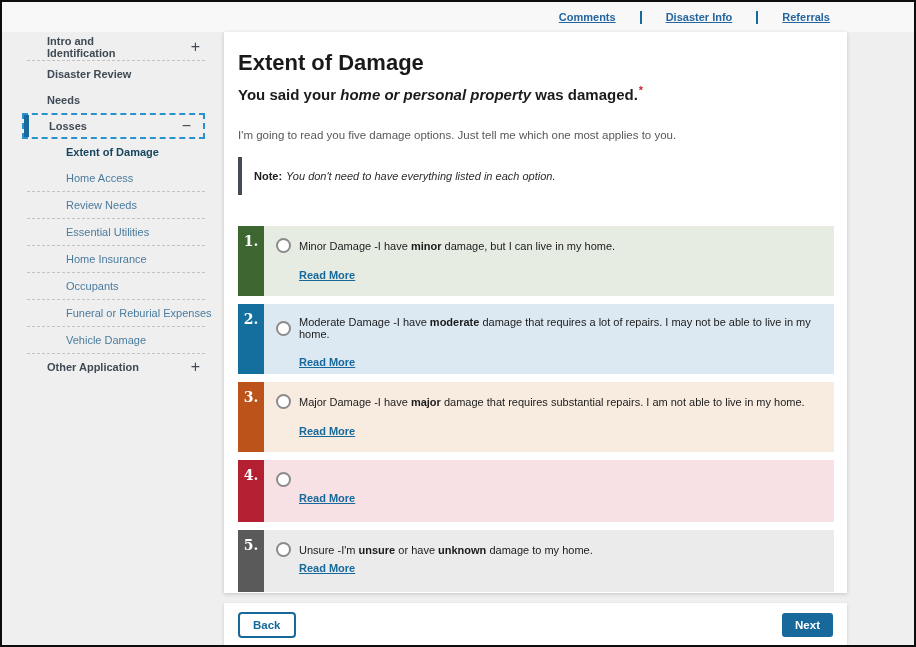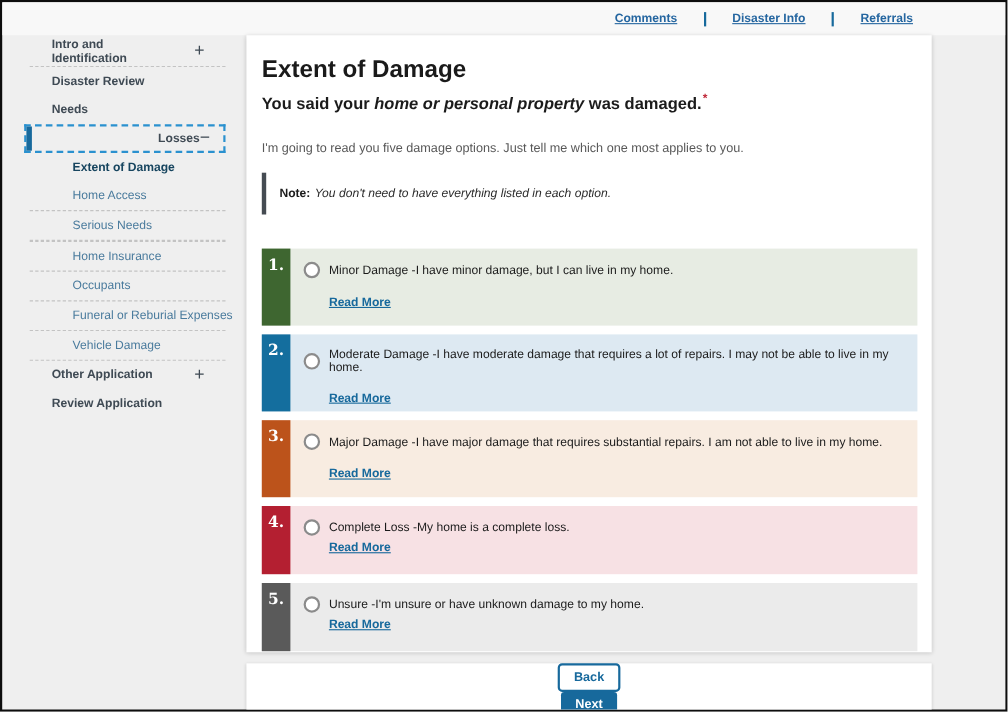--- a/index.html
+++ b/index.html
@@ -17,32 +17,32 @@
   }
   .top-link {
     font-size:11px; font-weight:600; color:#2566a0;
     text-decoration:underline; cursor:pointer; white-space:nowrap;
   }
   .top-sep { width:2px; height:13px; background:#17699c; margin:0 24px; }
   
   .sidebar { position:absolute; left:0; top:30px; width:222px; bottom:0; padding-top:2px; }
   .nav-item {
     height:26px; display:flex; align-items:center;
-    padding-left:45px; padding-right:38px; cursor:pointer;gap:32px;
+    padding-left:45px; padding-right:24px; cursor:pointer;gap:32px;
   }
   .nav-item .lbl { font-size:11px; font-weight:700; color:#3f4a54; flex:1; }
   .nav-item .toggle { font-size:16px; font-weight:400; color:#3f4a54; line-height:1; }
   .dash-divider { border-bottom:1px dashed #c3c3c3; margin:0 19px 0 25px; height:0; }
   .losses-box {
     position:relative; margin:0 19px 0 20px; height:26px;
     border:2px dashed #2a91cf; display:flex; align-items:center;
     padding-left:25px; padding-right:12px; cursor:pointer; background:#efefef;
   }
   .losses-box .accent { position:absolute; left:0; top:0; bottom:0; width:5px; background:#17699c; }
-  .losses-box .lbl { font-size:11px; font-weight:700; color:#3f4a54; flex:1;text-align:right; }
+  .losses-box .lbl { font-size:11px; font-weight:700; color:#3f4a54; flex:1; }
   .losses-box .toggle { font-size:16px; color:#3f4a54; line-height:1; }
   .sub-item {
     height:26px; display:flex; align-items:center;
     padding-left:64px; cursor:pointer;
   }
   .sub-item .lbl { font-size:11px; font-weight:500; color:#4a7b9d; }
   .sub-item.active .lbl { font-weight:700; color:#17455f; }
   
   .card {
     position:absolute; left:222px; top:30px; width:623px; height:561px;
@@ -70,34 +70,33 @@
     font-family:"DejaVu Serif", serif; font-size:14px; font-weight:700;
     padding-top:7px;
   }
   .row-body { flex:1; padding:12px 12px 0 12px; }
   .row-line { display:flex; align-items:center; }
   .radio {
     width:15px; height:15px; flex:0 0 15px; border-radius:50%;
     border:2px solid #8b8b8b; background:#fff; cursor:pointer; margin-right:8px;
   }
   .opt-label { font-size:11px; color:#1b1b1b; }
-  .opt-label b { font-weight:400;text-align:center; }
+  .opt-label b { font-weight:700;text-align:center; }
   .read-more {
     display:inline-block; margin-left:23px; font-size:11px; font-weight:700;
     color:#17699c; text-decoration:underline; cursor:pointer;
   }
   .tall .read-more { margin-top:16px; }
   .short .read-more { margin-top:5px; }
   
   .footer-card {
     position:absolute; left:222px; top:601px; width:623px; height:44px;
     background:#ffffff; box-shadow:0 1px 3px rgba(0,0,0,.15);
     display:flex; align-items:center; justify-content:space-between;
     padding:0 14px;
-    flex-direction:column;
   }
   .btn-back {
     background:#fff; border:2px solid #17699c; color:#17699c;
     font-family:"Liberation Sans",sans-serif;
     font-size:11.5px; font-weight:700; border-radius:4px;
     padding:5px 13px; cursor:pointer;
   }
   .btn-next {
     background:#17699c; border:none; color:#fff;
     font-family:"Liberation Sans",sans-serif;
@@ -138,47 +137,46 @@
     <span class="toggle">−</span>
   </div>
       <div class="sub-item active">
     <span class="lbl">Extent of Damage</span>
   </div>
       <div class="sub-item">
     <span class="lbl">Home Access</span>
   </div>
       <div class="dash-divider"></div>
       <div class="sub-item">
-    <span class="lbl">Serious Needs</span>
-  </div>
-      <div class="dash-divider"></div>
+    <span class="lbl">Review Needs</span>
+  </div>
+      <div class="dash-divider"></div>
+      <div class="sub-item">
+    <span class="lbl">Essential Utilities</span>
+  </div>
       <div class="dash-divider"></div>
       <div class="sub-item">
     <span class="lbl">Home Insurance</span>
   </div>
       <div class="dash-divider"></div>
       <div class="sub-item">
     <span class="lbl">Occupants</span>
   </div>
       <div class="dash-divider"></div>
       <div class="sub-item">
     <span class="lbl">Funeral or Reburial Expenses</span>
   </div>
       <div class="dash-divider"></div>
       <div class="sub-item">
     <span class="lbl">Vehicle Damage</span>
   </div>
       <div class="dash-divider"></div>
       <div class="nav-item">
     <span class="lbl">Other Application</span>
     <span class="toggle">+</span>
-  </div>
-      <div class="nav-item">
-    <span class="lbl">Review Application</span>
-
   </div>
     </nav>
 
   <main class="card">
     <h1 class="page-title">Extent of Damage</h1>
     <div class="lead">
       <span>You said your </span><span class="ital">home or personal property</span><span> was damaged.</span><span class="req">*</span>
     </div>
     <div class="instruction">I'm going to read you five damage options. Just tell me which one most applies to you.</div>
 
@@ -215,21 +213,20 @@
         <span class="opt-label"><span>Major Damage -I have </span><b>major</b><span> damage that requires substantial repairs. I am not able to live in my home.</span></span>
       </div>
       <span class="read-more">Read More</span>
     </div>
   </div>
         <div class="option-row short" style="background: rgb(247, 225, 228);">
     <div class="num-block" style="background: rgb(180, 31, 49);">4.</div>
     <div class="row-body">
       <div class="row-line">
         <span class="radio"></span>
-        <span class="opt-label"><span>Complete Loss -My home is a </span><b>complete loss</b><span>.</span></span>
       </div>
       <span class="read-more">Read More</span>
     </div>
   </div>
         <div class="option-row short" style="background: rgb(235, 235, 235);">
     <div class="num-block" style="background: rgb(90, 90, 90);">5.</div>
     <div class="row-body">
       <div class="row-line">
         <span class="radio"></span>
         <span class="opt-label"><span>Unsure -I'm </span><b>unsure</b><span> or have </span><b>unknown</b><span> damage to my home.</span></span>

